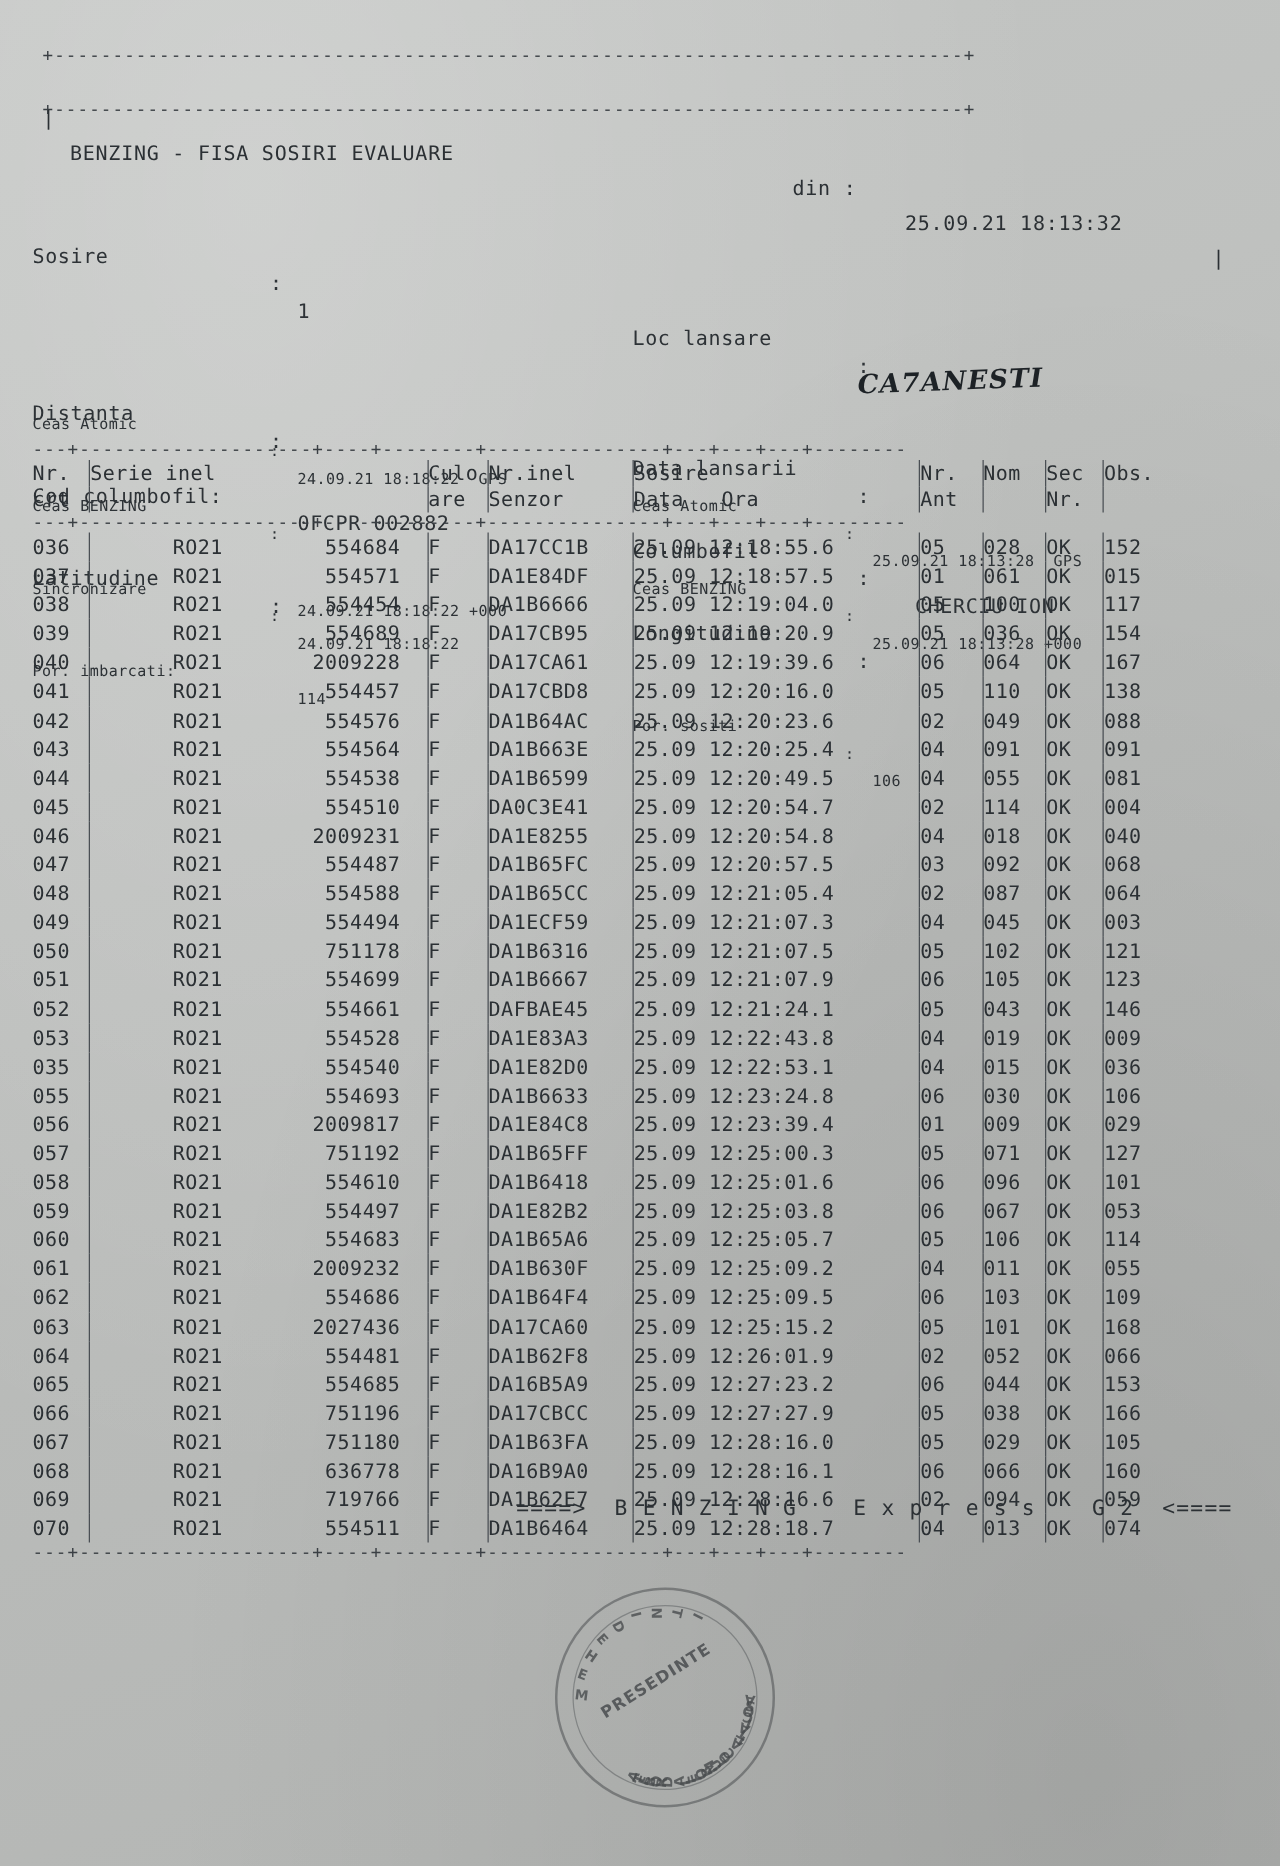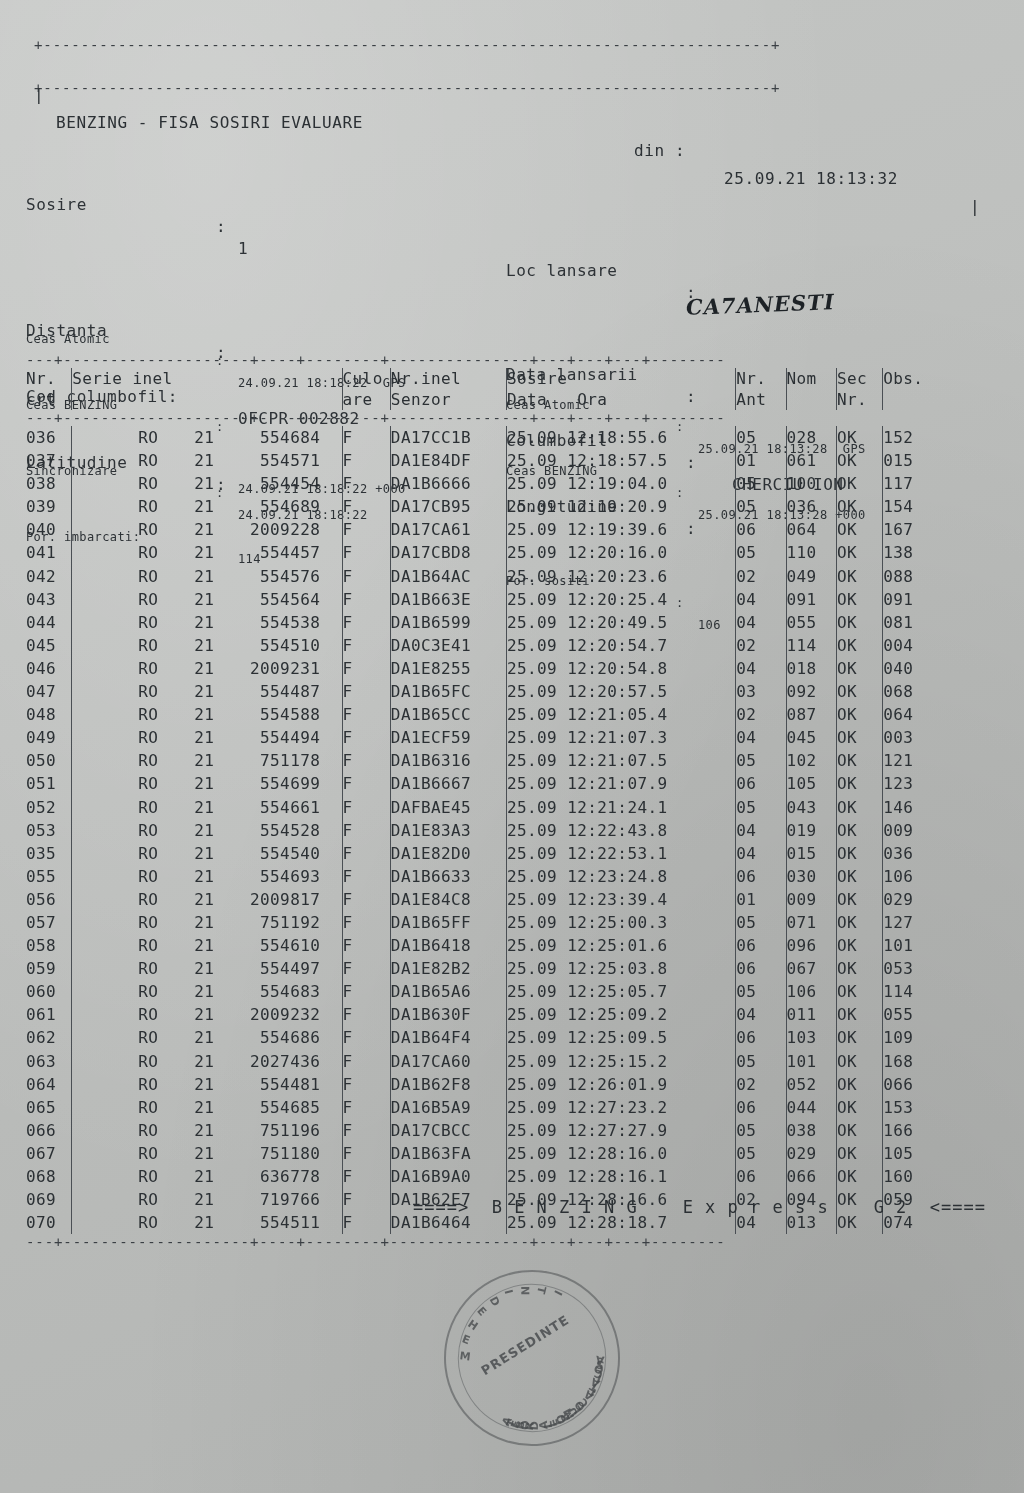--- a/index.html
+++ b/index.html
@@ -158,21 +158,21 @@
   .c-culoare { width: 46px;  padding-left: 8px; }
   .c-inel    { width: 112px; padding-left: 8px; }
   .c-sosire  { width: 222px; padding-left: 8px; }
   .c-ant     { width: 48px;  padding-left: 10px; }
   .c-nom     { width: 48px;  padding-left: 8px; }
   .c-sec     { width: 44px;  padding-left: 8px; }
   .c-obs     { width: 100px; padding-left: 10px; margin-left: 48px; }
 
   .serie-inner { display: flex; }
   .serie-inner .s-ro { width: 86px; text-align: right; }
-  .serie-inner .s-yr { width: 56px; text-align: right; }
+  .serie-inner .s-yr { width: 56px; text-align: left; }
   .serie-inner .s-num { width: 106px; text-align: right; }
 
   .footer {
     position: absolute;
     left: 0;
     top: 1167px;
     width: 960px;
     text-align: right;
     font-size: 17px;
     letter-spacing: 1px;

